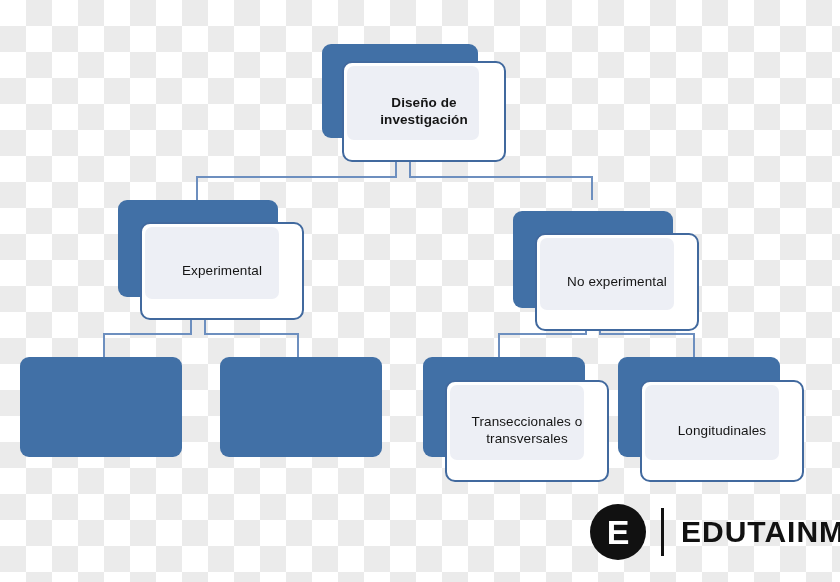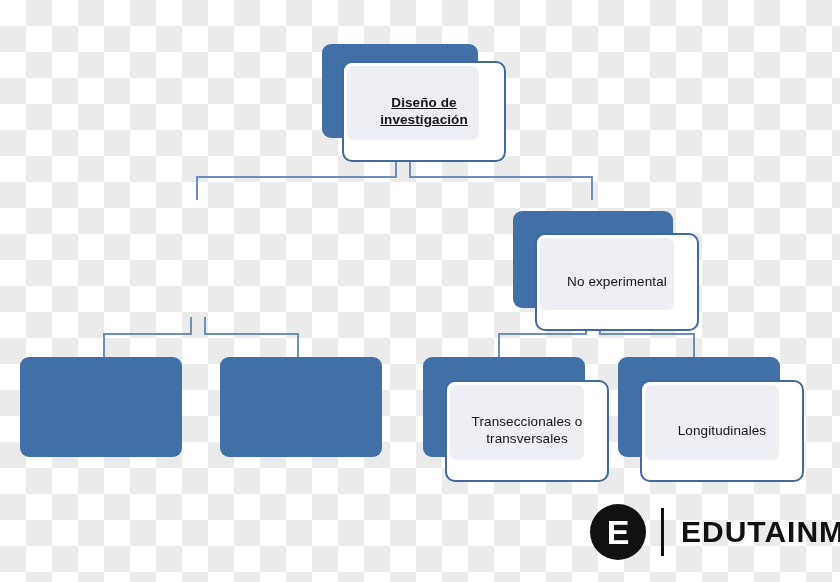--- a/index.html
+++ b/index.html
@@ -74,21 +74,20 @@
     color: #151515;
     font-size: 13.5px;
     line-height: 1.25;
     padding: 0 8px;
     box-sizing: border-box;
     letter-spacing: 0.1px;
   }
   .node.root .label {
     font-weight: bold;
     font-size: 13.5px;
-    text-decoration: underline;
   }
 
   
   #logo {
     position: absolute;
     display: flex;
     align-items: center;
   }
   #logo .mark {
     width: 56px;
@@ -142,20 +141,27 @@
   </svg>
 
   <div class="node root" style="left:322px; top:44px; width:184px; height:118px;">
     <div class="shadow" style="width:156px; height:94px;"></div>
     <div class="card" style="left:20px; top:17px; width:164px; height:101px;">
       <div class="inner" style="width:132px; height:74px;"></div>
       <div class="label">Diseño de investigación</div>
     </div>
   </div>
 
+  <div class="node" style="left:118px; top:200px; width:186px; height:120px;">
+    <div class="shadow" style="width:160px; height:97px;"></div>
+    <div class="card" style="left:22px; top:22px; width:164px; height:98px;">
+      <div class="inner" style="width:134px; height:72px;"></div>
+      <div class="label">Experimental</div>
+    </div>
+  </div>
 
   <div class="node" style="left:513px; top:200px; width:186px; height:120px;margin-top:11px;">
     <div class="shadow" style="width:160px; height:97px;"></div>
     <div class="card" style="left:22px; top:22px; width:164px; height:98px;">
       <div class="inner" style="width:134px; height:72px;"></div>
       <div class="label">No experimental</div>
     </div>
   </div>
 
   <div class="node" style="left:20px; top:357px; width:186px; height:125px;">

